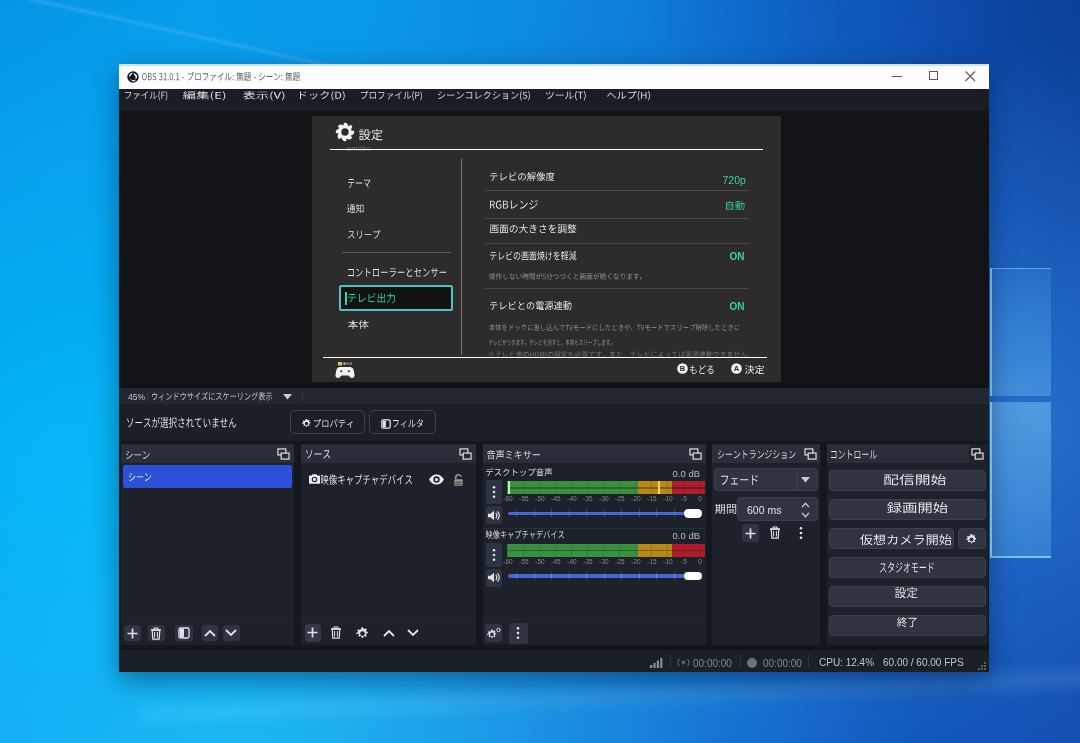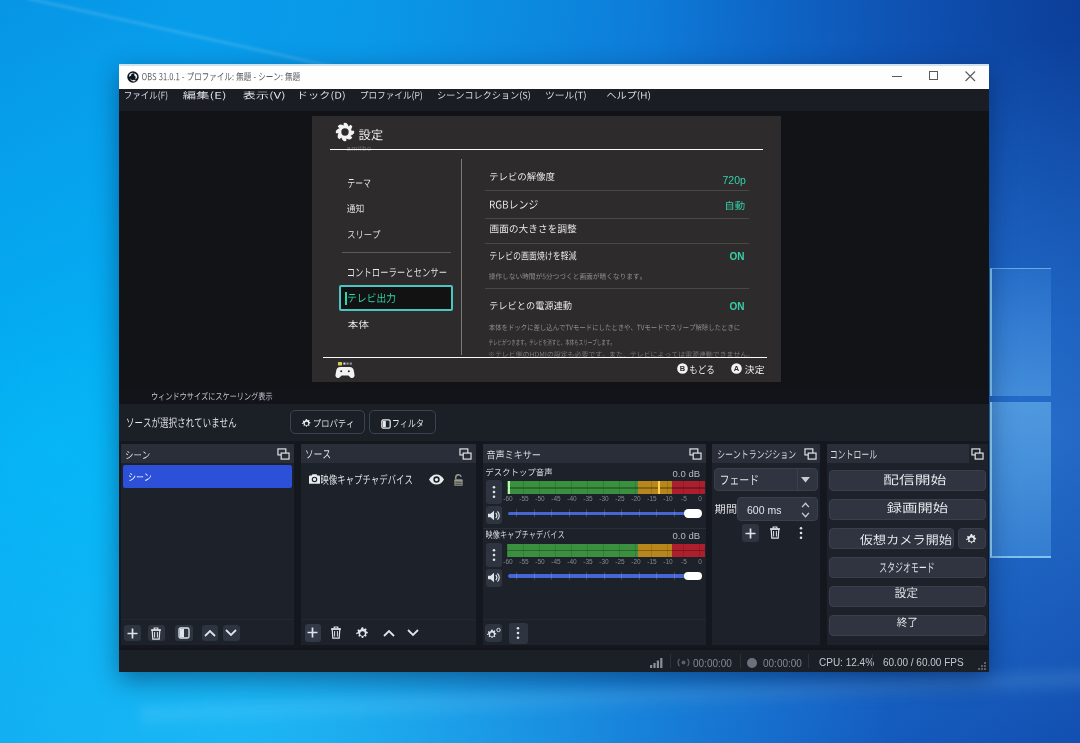--- a/index.html
+++ b/index.html
@@ -279,20 +279,28 @@
           <circle cx="6" cy="6" r="5.8" fill="#f2f2f2"></circle>
           <text x="6" y="8.9" text-anchor="middle" font-family="Liberation Sans" font-size="8.2" font-weight="bold" fill="#2d2b2c">B</text>
         </svg>
    <svg class="abs" style="left:419.8px;top:247.8px" width="11" height="11" viewBox="0 0 12 12">
           <circle cx="6" cy="6" r="5.8" fill="#f2f2f2"></circle>
           <text x="6" y="8.9" text-anchor="middle" font-family="Liberation Sans" font-size="8.2" font-weight="bold" fill="#2d2b2c">A</text>
         </svg>
   </div>
  </div>
 
+ <div id="scalebar">
+  <div class="lat" style="left:9px;top:4px;font-size:8.5px;color:#c7cbd2">45%</div>
+  <div class="abs" style="left:27.5px;top:3px;bottom:3px;width:1px;background:#343947"></div>
+  <svg class="abs" style="left:164px;top:6.5px" width="9" height="6" viewBox="0 0 9 6">
+        <path d="M0 0h9L4.5 5.5z" fill="#c7cbd2"></path>
+      </svg>
+  <div class="abs" style="left:182.5px;top:3px;bottom:3px;width:1px;background:#343947"></div>
+ </div>
 
  <div id="toolrow">
   <div class="abs" style="left:171px;top:5.5px;width:74.5px;height:24.5px;border:1px solid #3c4250;border-radius:5px"></div>
   <svg class="abs" style="left:181.5px;top:13.5px" width="11" height="11" viewBox="0 0 24 24">
         <path fill="#e8eaed" d="M12 8.2A3.8 3.8 0 1 0 12 15.8 3.8 3.8 0 1 0 12 8.2zM10.9 2h2.2l.45 2.2 1.8.75 1.9-1.25 1.55 1.55-1.25 1.9.75 1.8 2.2.45v2.2l-2.2.45-.75 1.8 1.25 1.9-1.55 1.55-1.9-1.25-1.8.75-.45 2.2h-2.2l-.45-2.2-1.8-.75-1.9 1.25-1.55-1.55 1.25-1.9-.75-1.8L2 13.1v-2.2l2.2-.45.75-1.8L3.7 6.75 5.25 5.2l1.9 1.25 1.8-.75z"></path>
       </svg>
   <div class="abs" style="left:249.5px;top:5.5px;width:67px;height:24.5px;border:1px solid #3c4250;border-radius:5px"></div>
   <svg class="abs" style="left:262px;top:14.5px" width="10" height="10" viewBox="0 0 12 12">
         <rect x="1" y="1" width="10" height="10" rx="1.8" fill="none" stroke="#e8eaed" stroke-width="1.5"></rect>
         <rect x="2.2" y="2.2" width="3.6" height="7.6" fill="#e8eaed"></rect>

